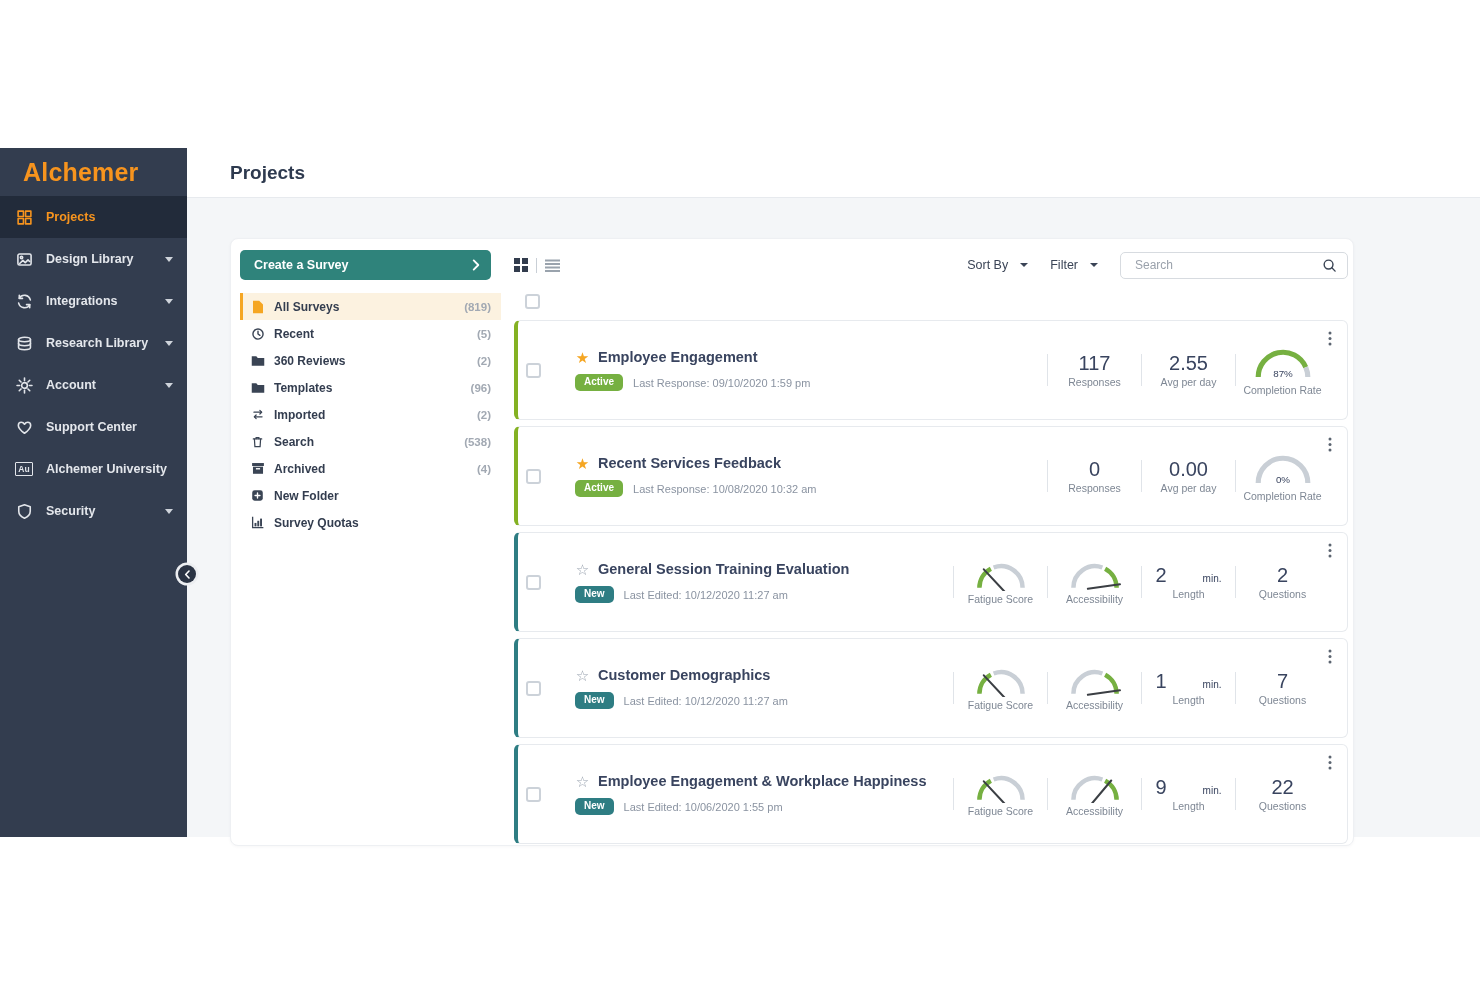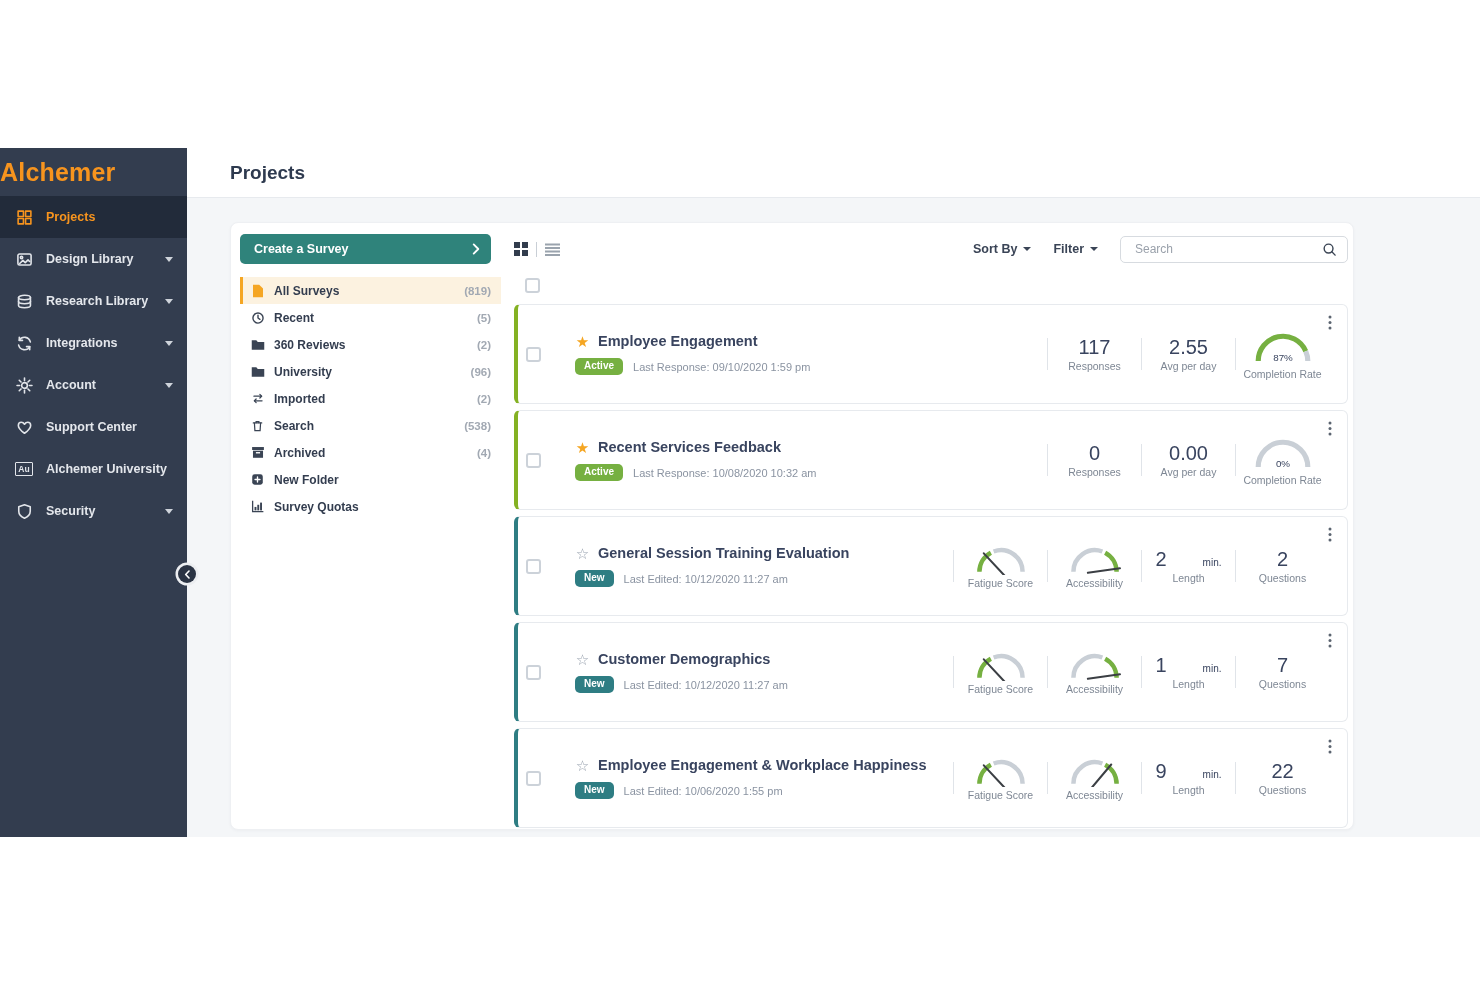--- a/index.html
+++ b/index.html
@@ -6,21 +6,21 @@
   html,body { margin:0; padding:0; }
   body {
     width:1480px; height:987px; background:#ffffff; position:relative;
     font-family:"Liberation Sans","DejaVu Sans",sans-serif; color:#333d4f;
     overflow:hidden;
   }
   .app { position:absolute; top:148px; left:0; width:1480px; height:689px; display:flex; }
 
   
   .sidebar { width:187px; background:#333d4f; flex-shrink:0; position:relative; z-index:3; }
-  .logo { height:48px; display:flex; align-items:center; 
+  .logo { height:48px; display:flex; align-items:center; padding-left:23px;
           font-size:25px; font-weight:bold; color:#f7941e; letter-spacing:.2px; }
   .nav-item { height:42px; display:flex; align-items:center; gap:13px; padding:0 14px 0 15px;
               font-size:12.5px; font-weight:600; color:#e4e7ec; cursor:pointer; }
   .nav-item.active { background:#222b3a; color:#f7941e; }
   .nav-icon { width:18px; display:flex; justify-content:center; align-items:center; flex-shrink:0; }
   .nav-icon svg { stroke:#e2e5ea; fill:none; stroke-width:1.5; stroke-linecap:round; stroke-linejoin:round; }
   .nav-item.active .nav-icon svg { stroke:#f7941e; }
   .chev-down { margin-left:auto; width:0; height:0; border-left:4.5px solid transparent;
                border-right:4.5px solid transparent; border-top:5px solid #cfd4db; }
   .au-box { border:1.5px solid #e2e5ea; border-radius:1px; font-size:8.5px; font-weight:bold;
@@ -28,21 +28,21 @@
   .collapse-btn { position:absolute; right:-9px; top:417px; width:18px; height:18px; border-radius:50%;
                   background:#2b3444; box-shadow:0 0 0 2.5px #eceef1; display:flex; align-items:center;
                   justify-content:center; cursor:pointer; }
 
   
   .main { flex:1; display:flex; flex-direction:column; background:#f4f6f8; min-width:0; }
   .main-header { height:50px; background:#fff; border-bottom:1px solid #e7eaee; display:flex;
                  align-items:center; padding-left:43px; flex-shrink:0; }
   .page-title { font-size:19px; font-weight:bold; color:#2e3a4f; }
   .content { flex:1; position:relative; }
-  .panel { position:absolute; left:43px; top:24px; width:1124px; height:608px; background:#fff;
+  .panel { position:absolute; left:43px; top:40px; width:1124px; height:608px; background:#fff;
            border:1px solid #eef0f3; border-radius:8px; box-shadow:0 1px 3px rgba(40,50,70,.04);
            display:flex; padding:11px 5px 0 9px;justify-content:flex-end; }
 
   
   .folders-col { width:261px; flex-shrink:0; }
   .create-btn { width:251px; height:30px; background:#2f837b; border:none; border-radius:5px;
                 color:#fff; font-size:12.5px; font-weight:bold; display:flex; align-items:center;
                 justify-content:space-between; padding:0 11px 0 14px; cursor:pointer;
                 font-family:inherit; }
   .folder-list { margin-top:13px; }
@@ -52,21 +52,21 @@
   .folder.active { background:#fcf2e0; border-left-color:#f5a623; }
   .folder .count { margin-left:auto; color:#a2a9b3; font-weight:700; font-size:11.5px; }
   .f-icon { width:15px; display:flex; justify-content:center; align-items:center; flex-shrink:0; }
 
   
   .list-col { flex:1; padding-left:13px; min-width:0; }
   .list-toolbar { display:flex; align-items:center; height:30px; }
   .view-toggles { display:flex; align-items:center; gap:8px; }
   .vt-div { width:1px; height:15px; background:#c9cfd6; }
   .toolbar-right { margin-left:auto; display:flex; align-items:center; gap:22px; }
-  .dd { font-size:12.5px; font-weight:700; color:#3a4456; display:flex; align-items:center; gap:6px;
+  .dd { font-size:12.5px; font-weight:400; color:#3a4456; display:flex; align-items:center; gap:12px;
         cursor:pointer; }
   .caret { width:0; height:0; border-left:4px solid transparent; border-right:4px solid transparent;
            border-top:4.5px solid #3a4456; }
   .search-box { width:228px; height:27px; border:1px solid #d7dbe0; border-radius:5px; background:#fff;
                 display:flex; align-items:center; padding:0 10px 0 12px; }
   .search-box input { border:none; outline:none; flex:1; font-size:12px; color:#333;
                       background:transparent; font-family:inherit; min-width:0; }
   .search-box input::placeholder { color:#9aa1ab; }
   .select-all-row { margin:14px 0 10px 11px; height:16px; }
   .cb { width:15px; height:15px; border:2px solid #ccd2d9; border-radius:3px; background:#fff;
@@ -124,39 +124,39 @@
             <path d="M3.5 11.8l3-3 2.2 2.2 2.6-2.6 1.5 1.5"></path>
           </svg>
       </span>
       <span>Design Library</span>
       <span class="chev-down"></span>
     </div>
 
     <div class="nav-item">
       <span class="nav-icon">
         <svg width="17" height="17" viewBox="0 0 16 16">
-            <ellipse cx="8" cy="4.2" rx="5.6" ry="2.1"></ellipse>
-            <path d="M2.4 4.2v7.6c0 1.2 2.5 2.1 5.6 2.1s5.6-.9 5.6-2.1V4.2"></path>
-            <path d="M2.4 8c0 1.2 2.5 2.1 5.6 2.1S13.6 9.2 13.6 8"></path>
-          </svg>
-      </span>
-      <span>Research Library</span>
-      <span class="chev-down"></span>
-    </div>
-
-    <div class="nav-item">
-      <span class="nav-icon">
-        <svg width="17" height="17" viewBox="0 0 16 16">
             <path d="M13.5 6.5a5.7 5.7 0 0 0-10.4-1.6"></path>
             <path d="M3.1 2.1v3h3"></path>
             <path d="M2.5 9.5a5.7 5.7 0 0 0 10.4 1.6"></path>
             <path d="M12.9 13.9v-3h-3"></path>
           </svg>
       </span>
       <span>Integrations</span>
+      <span class="chev-down"></span>
+    </div>
+
+    <div class="nav-item">
+      <span class="nav-icon">
+        <svg width="17" height="17" viewBox="0 0 16 16">
+            <ellipse cx="8" cy="4.2" rx="5.6" ry="2.1"></ellipse>
+            <path d="M2.4 4.2v7.6c0 1.2 2.5 2.1 5.6 2.1s5.6-.9 5.6-2.1V4.2"></path>
+            <path d="M2.4 8c0 1.2 2.5 2.1 5.6 2.1S13.6 9.2 13.6 8"></path>
+          </svg>
+      </span>
+      <span>Research Library</span>
       <span class="chev-down"></span>
     </div>
 
     <div class="nav-item">
       <span class="nav-icon">
         <svg width="17" height="17" viewBox="0 0 16 16" stroke-width="1.6">
             <circle cx="8" cy="8" r="2.7"></circle>
             <line x1="12.6" y1="8" x2="15" y2="8"></line>
             <line x1="11.25" y1="4.75" x2="12.95" y2="3.05"></line>
             <line x1="8" y1="3.4" x2="8" y2="1"></line>
@@ -248,21 +248,21 @@
                 </span>
               <span>360 Reviews</span>
               <span class="count">(2)</span>
             </div>
             <div class="folder">
               <span class="f-icon">
                   <svg width="14" height="12" viewBox="0 0 15 12">
                     <path d="M.8 1h4.9l1.6 1.9h6.9V11H.8z" fill="#3a4454"></path>
                   </svg>
                 </span>
-              <span>University</span>
+              <span>Templates</span>
               <span class="count">(96)</span>
             </div>
             <div class="folder">
               <span class="f-icon">
                   <svg width="14" height="13" viewBox="0 0 16 16" fill="none" stroke="#3a4454" stroke-width="1.5" stroke-linecap="round" stroke-linejoin="round">
                     <path d="M3 5.2h9.4"></path>
                     <path d="M10.3 3l2.1 2.2-2.1 2.2"></path>
                     <path d="M13 10.8H3.6"></path>
                     <path d="M5.7 8.6l-2.1 2.2 2.1 2.2"></path>
                   </svg>

